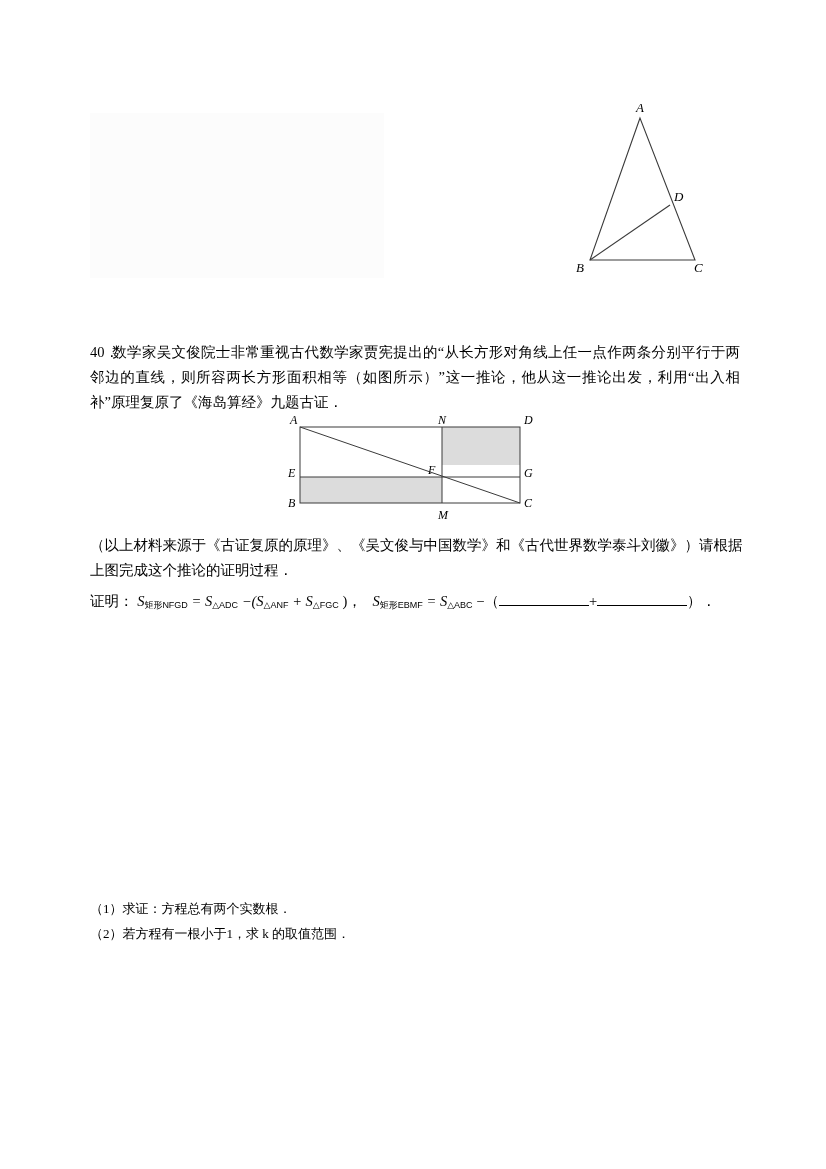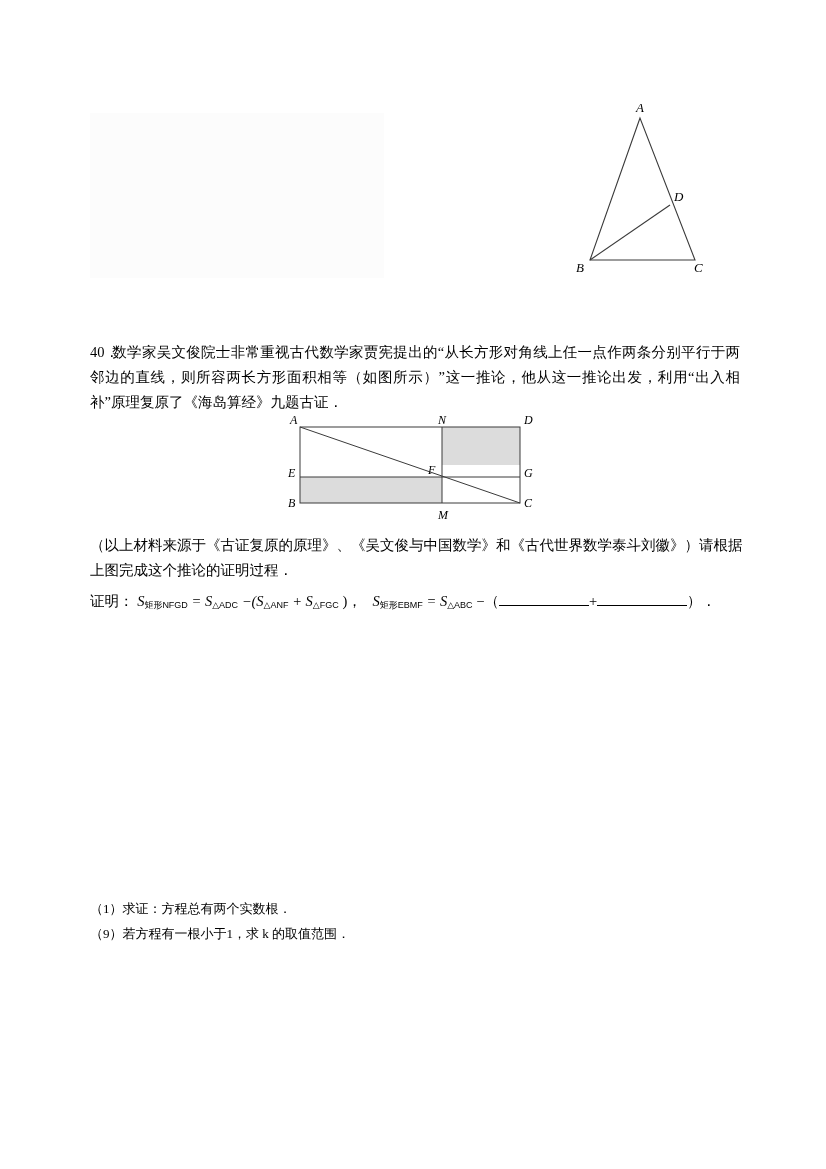--- a/index.html
+++ b/index.html
@@ -109,16 +109,16 @@
       <span class="mi">= S</span><span class="sub-cn">△ABC</span>
       <span>−（</span><span class="blank-m"></span><span>+</span><span class="blank-m"></span><span>）．</span>
     </div>
 
 
   </div>
 
 
   <div class="q21-sub" style="top:868px;">
     <div>（1）求证：方程总有两个实数根．</div>
-    <div>（9）若方程有一根小于1，求 k 的取值范围．</div>
+    <div>（2）若方程有一根小于1，求 k 的取值范围．</div>
   </div>
 
 </div>
 
 </body></html>

